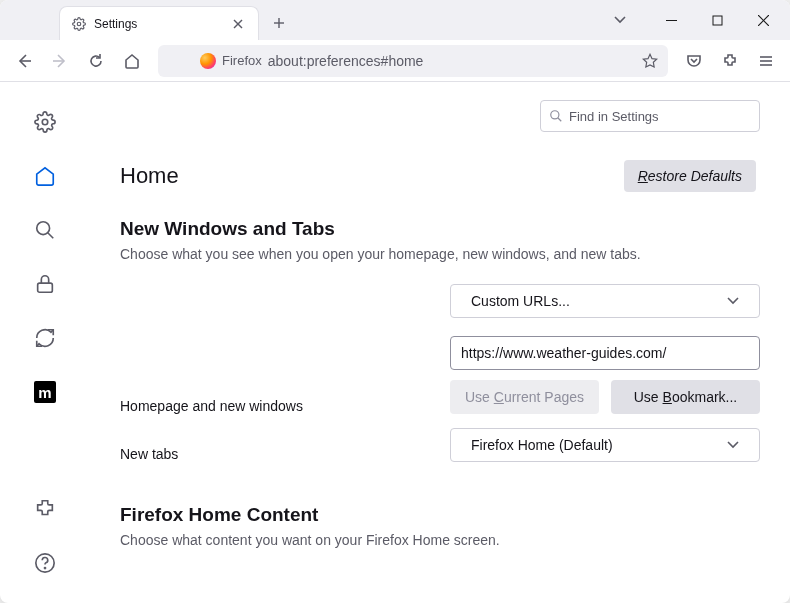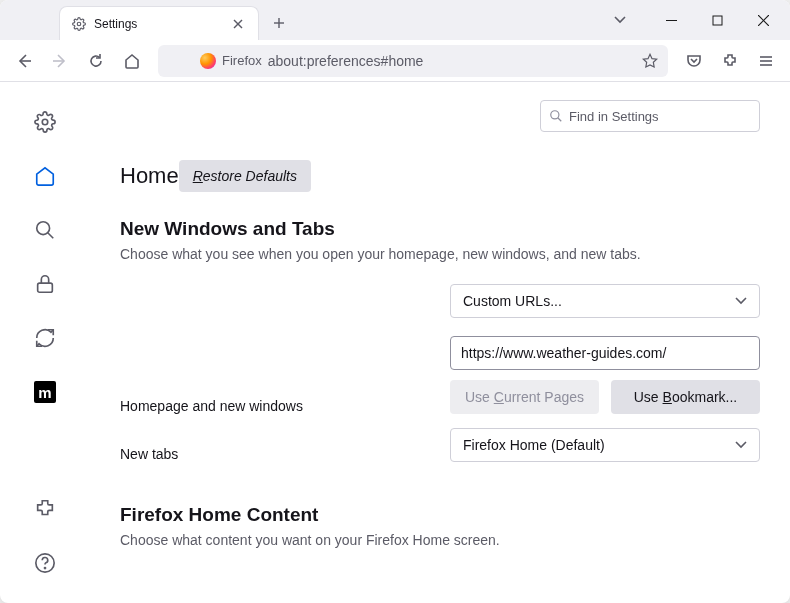--- a/index.html
+++ b/index.html
@@ -32,29 +32,29 @@
 .content { flex: 1; display: flex; overflow: hidden; }
 .sidebar { width: 90px; display: flex; flex-direction: column; align-items: center; padding: 22px 0; gap: 18px; }
 .side-spacer { flex: 1; }
 .side-item { width: 36px; height: 36px; display: flex; align-items: center; justify-content: center; border-radius: 6px; cursor: pointer; color: #5b5b66; }
 .side-item.active { color: #0060df; }
 .m-ext { width: 22px; height: 22px; background: #000; color: #fff; display: flex; align-items: center; justify-content: center; font-weight: bold; font-size: 15px; border-radius: 2px; }
 
 .main { flex: 1; padding: 18px 30px 0 30px; overflow-y: auto; position: relative; }
 .search-row { display: flex; justify-content: flex-end; margin-bottom: 28px; }
 .search-box { width: 220px; height: 32px; border: 1px solid #cfcfd8; border-radius: 4px; display: flex; align-items: center; padding: 0 8px; gap: 6px; color: #5b5b66; font-size: 13px; }
-.heading-row { display: flex; align-items: center; margin-bottom: 26px; padding-right: 4px; }
+.heading-row { display: flex; align-items: center; justify-content: space-between; margin-bottom: 26px; padding-right: 4px; }
 .page-h { font-size: 22px; font-weight: 500; color: #15141a; }
 .restore-btn { background: #e0e0e6; border: none; padding: 8px 14px; font-size: 14px; border-radius: 4px; cursor: pointer; color: #15141a; font-style: italic; }
 .section-h { font-size: 19px; font-weight: 600; color: #15141a; margin-bottom: 6px; }
 .section-desc { font-size: 14px; color: #5b5b66; margin-bottom: 22px; }
 .form-row { display: flex; align-items: flex-end; margin-bottom: 14px; }
 .form-label { width: 330px; font-size: 14px; color: #15141a; padding-top: 8px; }
 .form-controls { flex: 1; display: flex; flex-direction: column; gap: 10px; }
-.select-ctrl { height: 34px; border: 1px solid #cfcfd8; border-radius: 4px; display: flex; align-items: center; padding: 0 12px; font-size: 14px; color: #15141a; justify-content: space-between; cursor: pointer; background: #fff; }
+.select-ctrl { height: 34px; border: 1px solid #cfcfd8; border-radius: 4px; display: flex; align-items: center; padding: 0 20px; font-size: 14px; color: #15141a; justify-content: space-between; cursor: pointer; background: #fff; }
 .standalone-select { margin-left: 330px; margin-bottom: 18px; }
 .input-ctrl { height: 34px; border: 1px solid #8f8f9d; border-radius: 4px; padding: 0 10px; font-size: 14px; color: #15141a; outline: none; }
 .btn-row { display: flex; gap: 12px; }
 .sec-btn { flex: 1; height: 34px; border: none; background: #e0e0e6; border-radius: 4px; font-size: 14px; cursor: pointer; color: #15141a; overflow: hidden; text-overflow: ellipsis; white-space: nowrap; padding: 0 8px; }
 .sec-btn.disabled { color: #8f8f9d; background: #ededf0; cursor: default; }
 .u { text-decoration: underline; }
 
 svg { display: block; }
 </style>
 </head>

